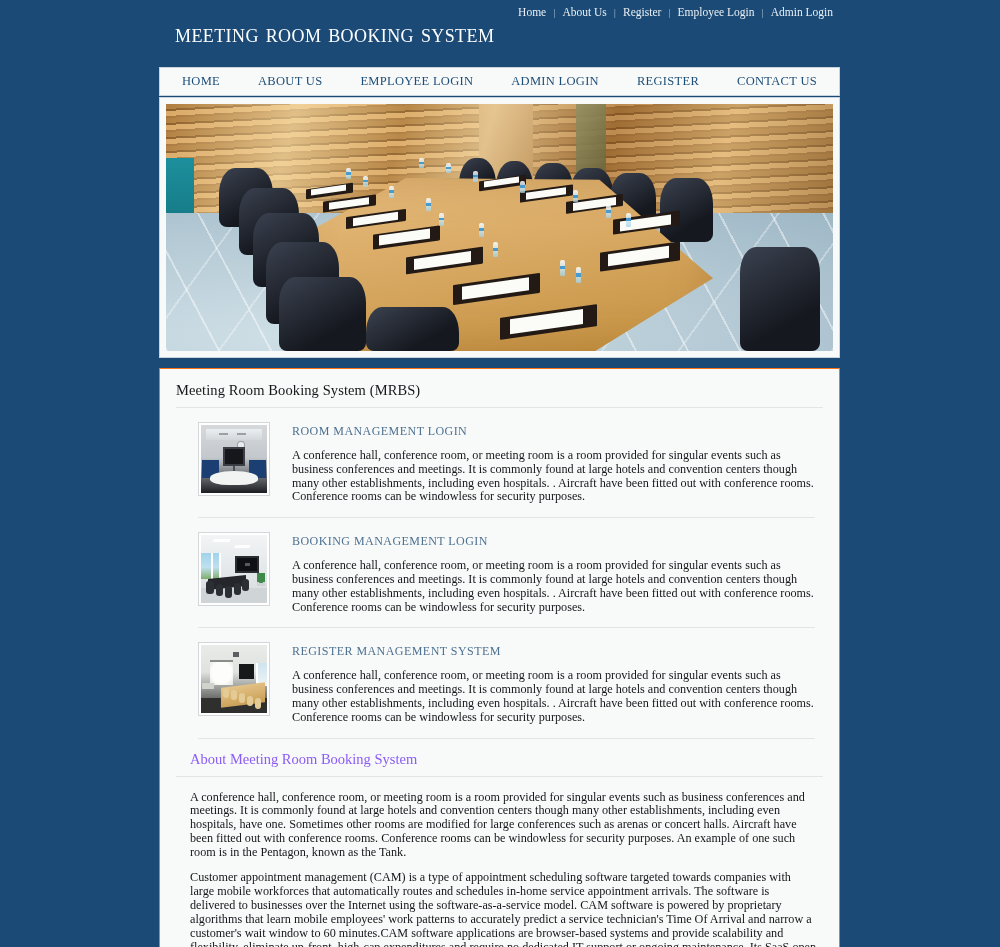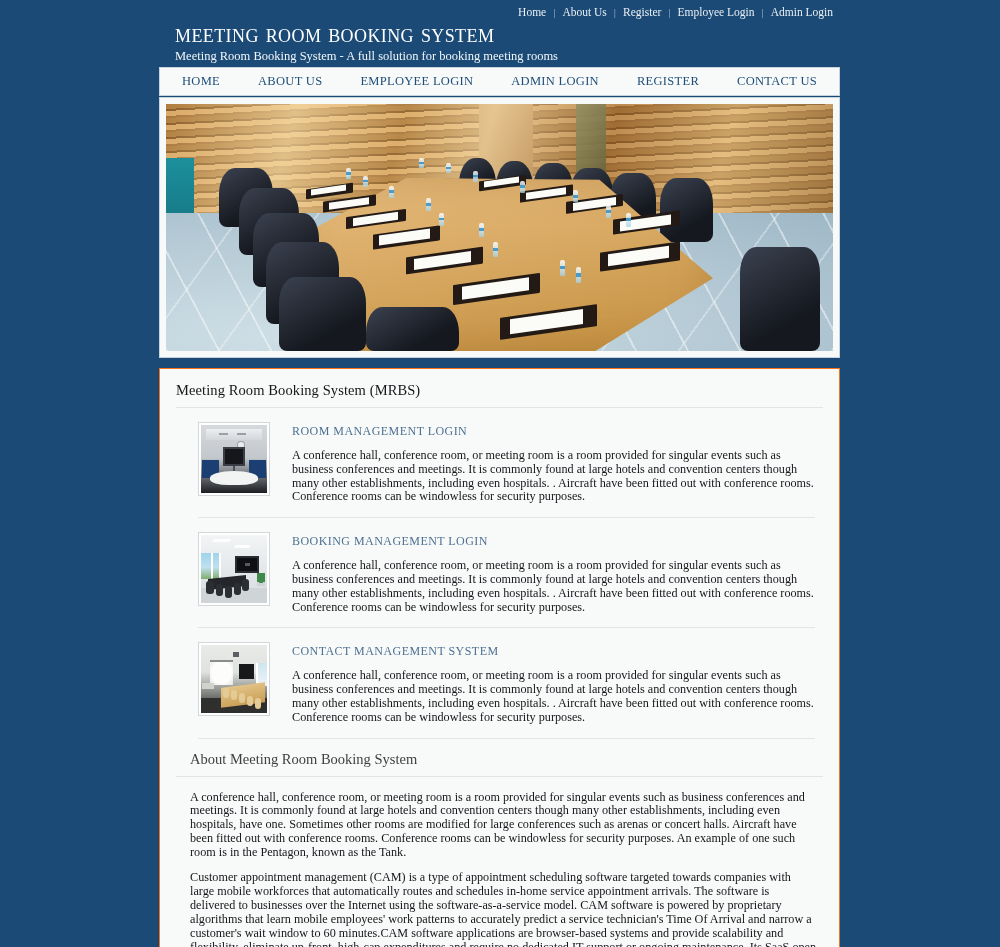--- a/index.html
+++ b/index.html
@@ -309,21 +309,21 @@
   .card-text {
     font-size: 12.2px;
     line-height: 13.8px;
     color: #15161a;
     text-align: left;
   }
 
   
   .about-title {
     font-size: 14.5px;
-    color: #404040;
+    color: #8b5cf6;
     font-weight: normal;
     padding: 12px 0 8px 14px;
   }
   .about-body { padding: 14px 6px 0 14px; }
   .about-body p {
     font-size: 12.2px;
     line-height: 13.9px;
     color: #15161a;
     margin-bottom: 11px;
     text-align: left;
@@ -341,21 +341,20 @@
     <span class="sep">|</span>
     <a href="#">Register</a>
     <span class="sep">|</span>
     <a href="#">Employee Login</a>
     <span class="sep">|</span>
     <a href="#">Admin Login</a>
   </div>
 
   <div class="brand">
     <div class="brand-title">Meeting Room Booking System</div>
-    <div class="brand-sub">Meeting Room Booking System - A full solution for booking meeting rooms</div>
   </div>
 
   <div class="navbar">
     <a href="#">HOME</a>
     <a href="#">ABOUT US</a>
     <a href="#">EMPLOYEE LOGIN</a>
     <a href="#">ADMIN LOGIN</a>
     <a href="#">REGISTER</a>
     <a href="#">CONTACT US</a>
   </div>
@@ -494,21 +493,21 @@
             <div class="t-desk"></div>
             <div class="t-table"></div>
             <div class="t-chair" style="left:34%;top:62%;"></div>
             <div class="t-chair" style="left:46%;top:66%;"></div>
             <div class="t-chair" style="left:58%;top:70%;"></div>
             <div class="t-chair" style="left:70%;top:74%;"></div>
             <div class="t-chair" style="left:82%;top:78%;"></div>
           </div>
         </div>
         <div class="card-body">
-          <a href="#" class="card-title">CONTACT MANAGEMENT SYSTEM</a>
+          <a href="#" class="card-title">REGISTER MANAGEMENT SYSTEM</a>
           <div class="card-text">A conference hall, conference room, or meeting room is a room provided for singular events such as business conferences and meetings. It is commonly found at large hotels and convention centers though many other establishments, including even hospitals. . Aircraft have been fitted out with conference rooms. Conference rooms can be windowless for security purposes.</div>
         </div>
       </div>
     </div>
 
     <h2 class="about-title">About Meeting Room Booking System</h2>
     <div class="hr-light"></div>
 
     <div class="about-body">
       <p>A conference hall, conference room, or meeting room is a room provided for singular events such as business conferences and meetings. It is commonly found at large hotels and convention centers though many other establishments, including even hospitals, have one. Sometimes other rooms are modified for large conferences such as arenas or concert halls. Aircraft have been fitted out with conference rooms. Conference rooms can be windowless for security purposes. An example of one such room is in the Pentagon, known as the Tank.</p>

